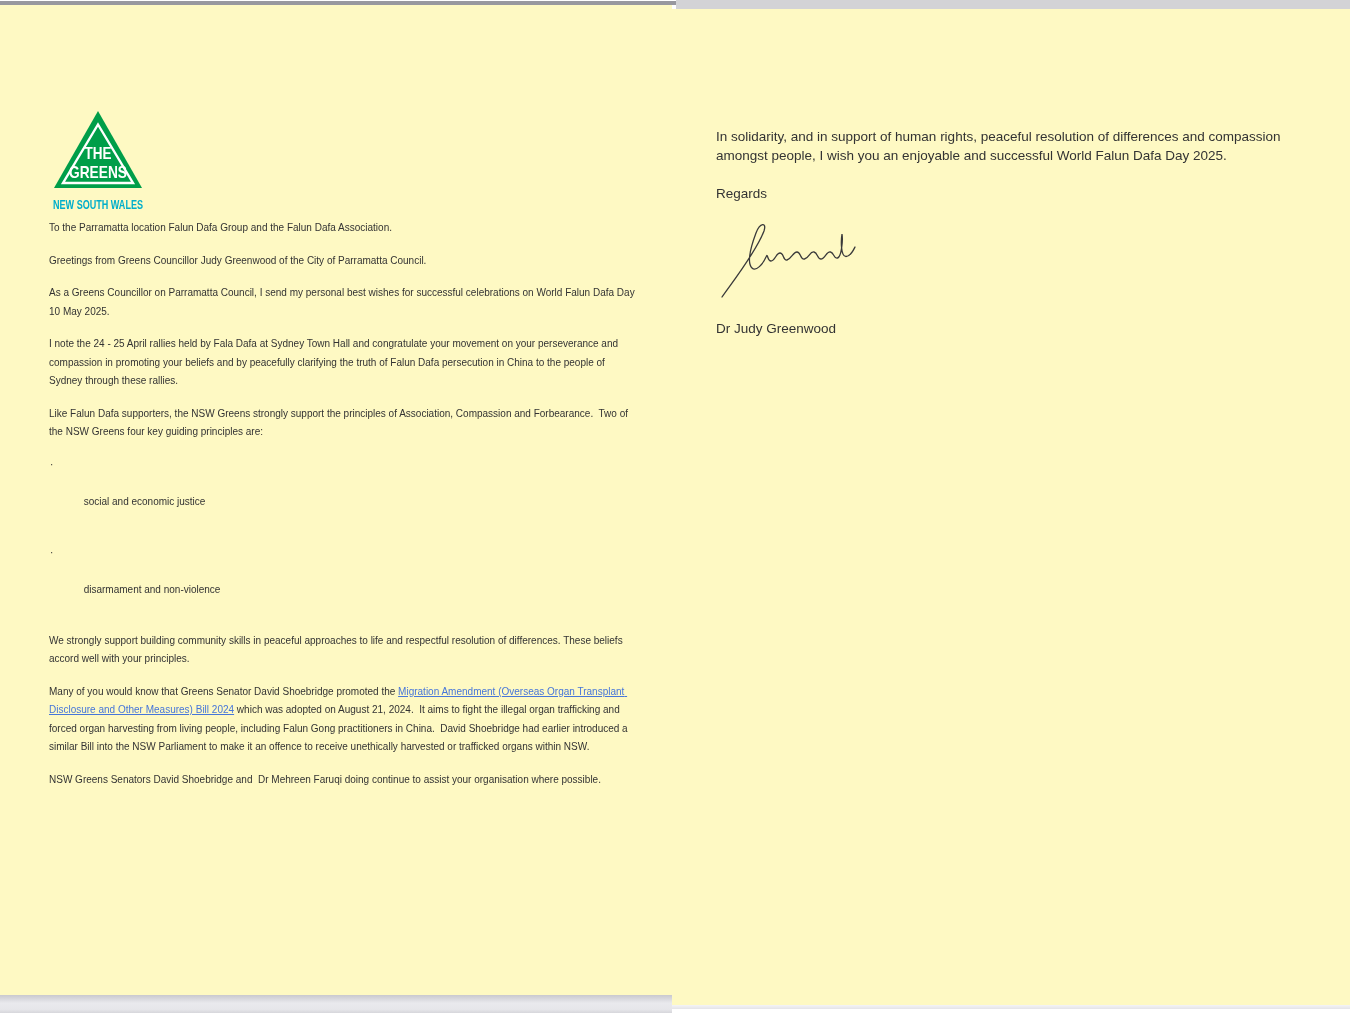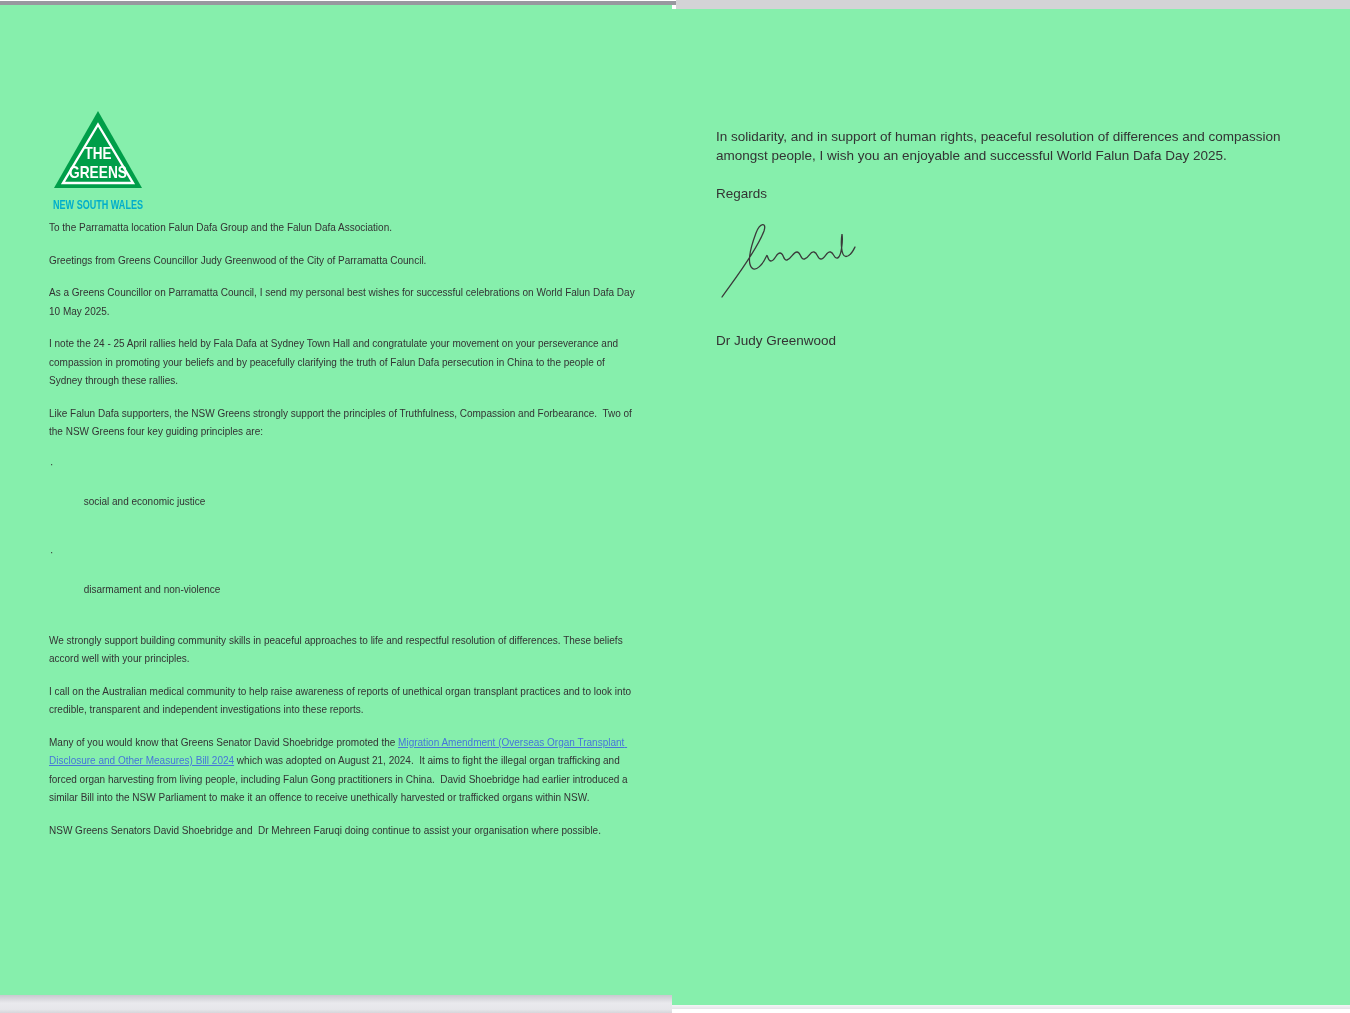--- a/index.html
+++ b/index.html
@@ -10,21 +10,21 @@
     color:#333333;
   }
   .edge-top-left{
     position:absolute;left:0;top:1px;width:676px;height:4px;
     background:#98989f;
   }
   .edge-top-right{
     position:absolute;left:676px;top:0;width:674px;height:9px;
     background:#d3d3d6;border-bottom:1px solid #ececee;
   }
-  .page{position:absolute;background:#86efac;}
+  .page{position:absolute;background:#fef9c3;}
   .page-left{left:0;top:5px;width:672px;height:990px;}
   .page-right{left:672px;top:9px;width:678px;height:996px;}
   .edge-bottom-left{
     position:absolute;left:0;top:995px;width:672px;height:18px;
     background:linear-gradient(to bottom,#c9c9cf 0%,#e9e9ed 45%,#e6e6ea 80%,#d6d6db 100%);
   }
   .edge-bottom-right{
     position:absolute;left:672px;top:1005px;width:678px;height:4px;
     background:linear-gradient(to bottom,#f4f4f6,#e4e4e8);
   }
@@ -36,21 +36,21 @@
   .p{margin:0 0 14px 0;white-space:pre-wrap;}
   .bullet-row{position:relative;padding-left:18px;}
   .bullet-char{position:absolute;left:1px;top:0;}
   .link{color:#4676d9;text-decoration:underline;cursor:pointer;}
   .text-block2{
     position:absolute;left:716px;top:128px;width:586px;
     font-size:13.5px;line-height:18.5px;
   }
   .regards{margin-top:20px;}
   .signature{display:block;margin:14px 0 0 2px;}
-  .signatory{margin-top:32px;}
+  .signatory{margin-top:20px;}
 </style>
 </head>
 <body>
 
 <div class="edge-top-left"></div>
 <div class="edge-top-right"></div>
 
 <div class="page page-left">
   <div class="logo">
     <svg width="92" height="106" viewBox="0 0 92 106">
@@ -60,31 +60,30 @@
       <text x="46" y="69" text-anchor="middle" font-family="Liberation Sans, sans-serif" font-weight="bold" font-size="17" fill="#ffffff" textLength="58" lengthAdjust="spacingAndGlyphs">GREENS</text>
       <text x="46" y="100" text-anchor="middle" font-family="Liberation Sans, sans-serif" font-weight="bold" font-size="12.5" fill="#00aecb" textLength="90" lengthAdjust="spacingAndGlyphs">NEW SOUTH WALES</text>
     </svg>
   </div>
 
   <div class="text-block">
     <div class="p">To the Parramatta location Falun Dafa Group and the Falun Dafa Association.</div>
     <div class="p">Greetings from Greens Councillor Judy Greenwood of the City of Parramatta Council.</div>
     <div class="p">As a Greens Councillor on Parramatta Council, I send my personal best wishes for successful celebrations on World Falun Dafa Day 10 May 2025.</div>
     <div class="p">I note the 24 - 25 April rallies held by Fala Dafa at Sydney Town Hall and congratulate your movement on your perseverance and compassion in promoting your beliefs and by peacefully clarifying the truth of Falun Dafa persecution in China to the people of Sydney through these rallies.</div>
-    <div class="p">Like Falun Dafa supporters, the NSW Greens strongly support the principles of Truthfulness, Compassion and Forbearance.  Two of the NSW Greens four key guiding principles are:</div>
+    <div class="p">Like Falun Dafa supporters, the NSW Greens strongly support the principles of Association, Compassion and Forbearance.  Two of the NSW Greens four key guiding principles are:</div>
     <div class="p bullet-row">
       <span class="bullet-char">·</span>
       <span>social and economic justice</span>
     </div>
     <div class="p bullet-row">
       <span class="bullet-char">·</span>
       <span>disarmament and non-violence</span>
     </div>
     <div class="p">We strongly support building community skills in peaceful approaches to life and respectful resolution of differences. These beliefs accord well with your principles.</div>
-    <div class="p">I call on the Australian medical community to help raise awareness of reports of unethical organ transplant practices and to look into credible, transparent and independent investigations into these reports.</div>
     <div class="p"><span>Many of you would know that Greens Senator David Shoebridge promoted the </span><a class="link">Migration Amendment (Overseas Organ Transplant Disclosure and Other Measures) Bill 2024</a><span> which was adopted on August 21, 2024.  It aims to fight the illegal organ trafficking and forced organ harvesting from living people, including Falun Gong practitioners in China.  David Shoebridge had earlier introduced a similar Bill into the NSW Parliament to make it an offence to receive unethically harvested or trafficked organs within NSW.</span></div>
     <div class="p">NSW Greens Senators David Shoebridge and  Dr Mehreen Faruqi doing continue to assist your organisation where possible.</div>
   </div>
 </div>
 
 <div class="page page-right">
   <div class="text-block2" style="position:absolute;left:44px;top:119px;">
     <div class="p">In solidarity, and in support of human rights, peaceful resolution of differences and compassion amongst people, I wish you an enjoyable and successful World Falun Dafa Day 2025.</div>
     <div class="p regards">Regards</div>
     <svg class="signature" width="138" height="82" viewBox="0 0 138 82">

